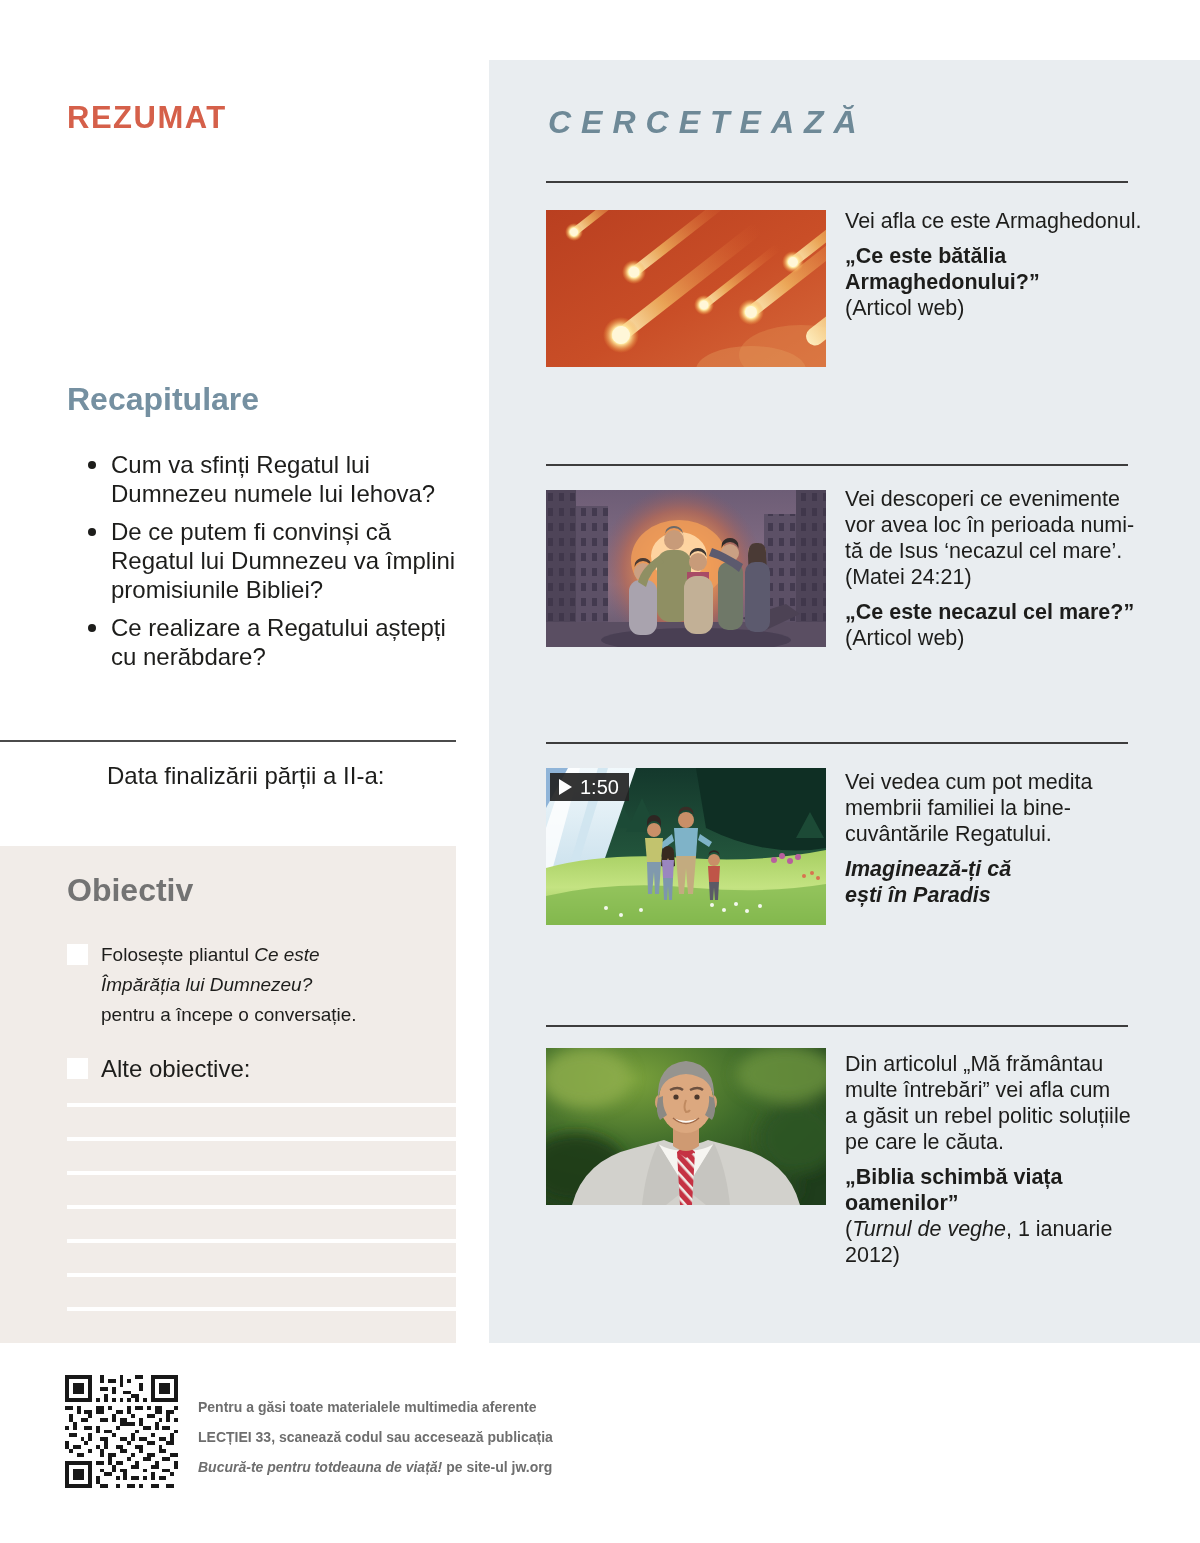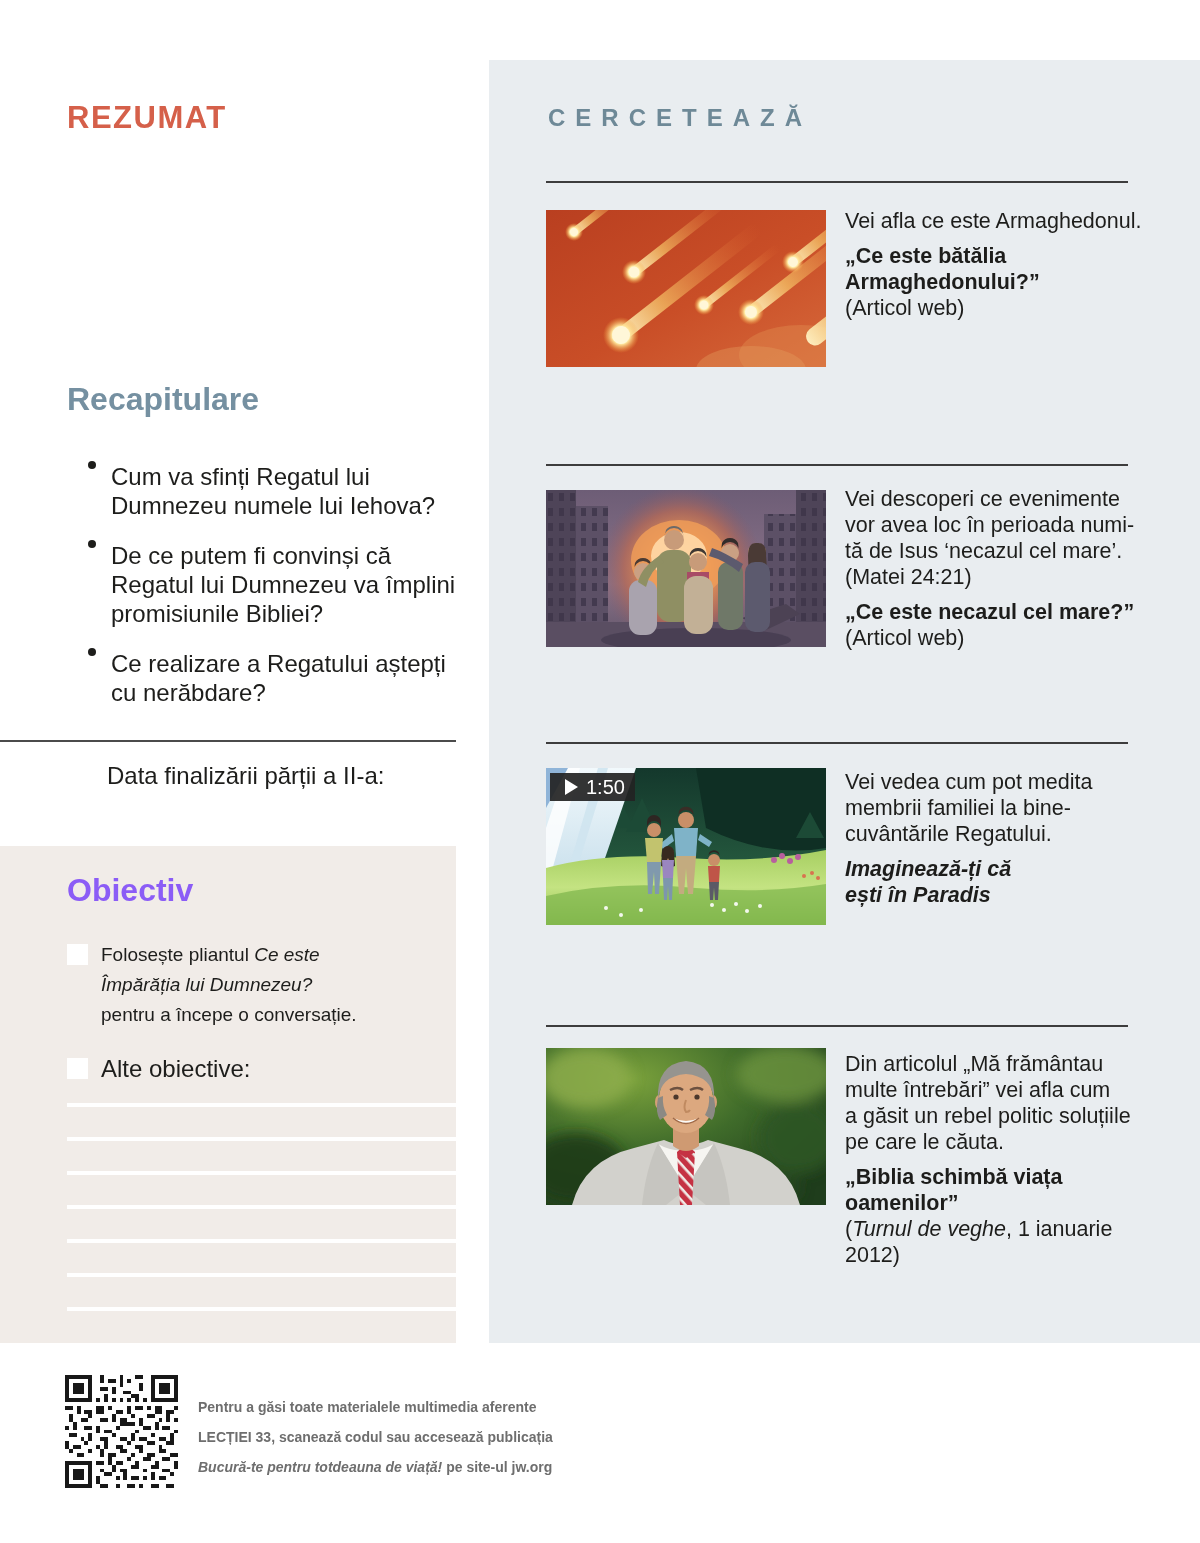--- a/index.html
+++ b/index.html
@@ -7,46 +7,46 @@
         font-family:"Liberation Sans",sans-serif;color:#1d1d1b;overflow:hidden;}
   .abs{position:absolute;}
 
   
   .rezumat-title{left:67px;top:100px;font-size:31px;font-weight:800;letter-spacing:1.5px;color:#d5604a;}
   .summary{left:67px;top:171px;width:410px;font-size:24px;line-height:29px;white-space:pre-line;}
   .recap-title{left:67px;top:381px;font-size:32px;font-weight:700;color:#7590a1;}
   .bullets{left:88px;top:450px;width:380px;}
   .bullet-row{display:flex;gap:15px;margin-bottom:9px;font-size:24px;line-height:29px;}
   .bullet-dot{width:8px;height:8px;border-radius:50%;background:#1d1d1b;margin-top:11px;flex:none;}
-  .bullet-text{white-space:pre-line;margin-top:12px;}
+  .bullet-text{white-space:pre-line;}
   .left-rule{left:0;top:740px;width:456px;height:0;border-top:2px solid #4b4b4b;}
   .completion{left:67px;top:762px;font-size:24px;margin-left:40px;}
 
   .objective-box{left:0;top:846px;width:456px;height:497px;background:#f1ece8;}
-  .objective-title{left:67px;top:872px;font-size:32px;font-weight:700;color:#8b5cf6;}
+  .objective-title{left:67px;top:872px;font-size:32px;font-weight:700;color:#737373;}
   .checkbox{width:21px;height:21px;background:#ffffff;}
   .cb1{left:67px;top:944px;}
   .cb2{left:67px;top:1058px;}
   .obj-text{left:101px;top:940px;width:350px;font-size:19px;line-height:30px;}
   .obj-text2{left:101px;top:1054px;width:350px;font-size:24px;line-height:30px;}
   .obj-line{position:absolute;left:67px;width:389px;height:4px;background:#ffffff;}
 
   
   .panel{left:489px;top:60px;width:711px;height:1283px;background:#e9edf0;}
-  .cerc-title{left:548px;top:104px;font-size:24px;font-weight:700;letter-spacing:10px;color:#6e8997;}
+  .cerc-title{left:548px;top:104px;font-size:32px;font-weight:700;letter-spacing:10px;color:#6e8997;font-style:italic;}
   .p-rule{position:absolute;left:546px;width:582px;height:0;border-top:2px solid #3d3d3d;}
   .fig{position:absolute;left:546px;width:280px;height:157px;overflow:hidden;background:#999;}
   .fig svg{display:block;width:280px;height:157px;}
   .itxt{position:absolute;left:845px;width:315px;font-size:21.5px;line-height:26px;color:#1d1d1b;}
   .desc{white-space:pre-line;}
   .ititle{font-weight:700;white-space:pre-line;margin-top:9px;}
   .ititle.it{font-style:italic;}
   .isrc{white-space:pre-line;}
   .video-badge{position:absolute;left:4px;top:5px;height:28px;display:flex;align-items:center;gap:8px;
-               background:rgba(35,35,35,0.92);color:#fff;padding:0 10px 0 15px;font-size:20px;}
+               background:rgba(35,35,35,0.92);color:#fff;padding:0 10px 0 9px;font-size:20px;}
   .play-tri{width:0;height:0;border-left:13px solid #fff;border-top:8px solid transparent;border-bottom:8px solid transparent;}
 
   
   .qr{left:65px;top:1375px;width:113px;height:113px;}
   .qr svg{display:block;width:113px;height:113px;}
   .footer-text{left:198px;top:1392px;width:640px;font-size:14px;line-height:30px;font-weight:700;color:#6e6e6e;}
 </style>
 </head>
 <body>
 

